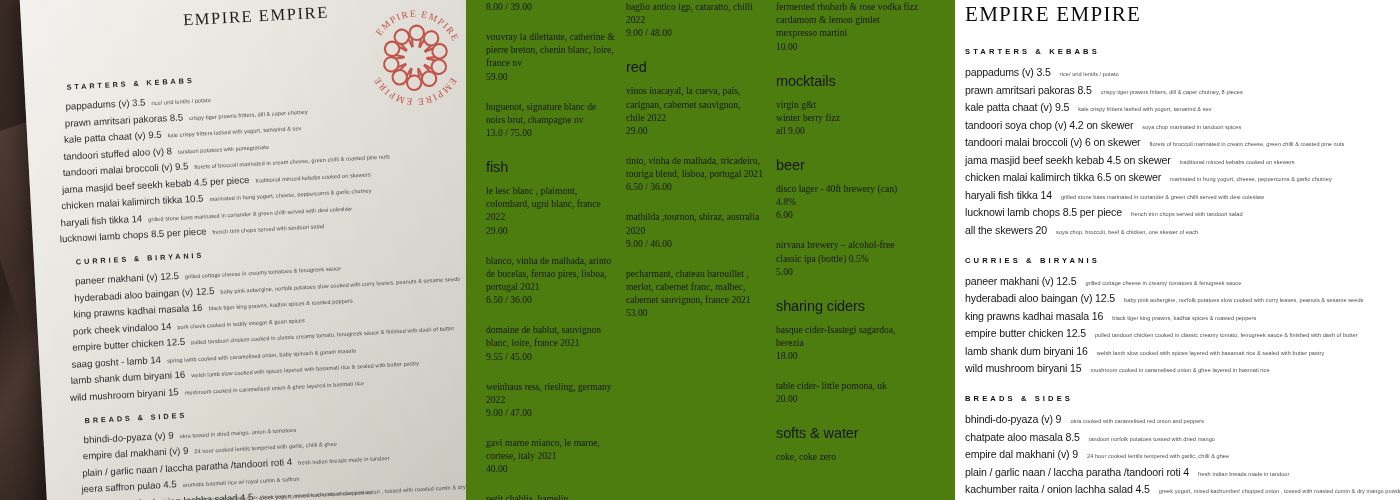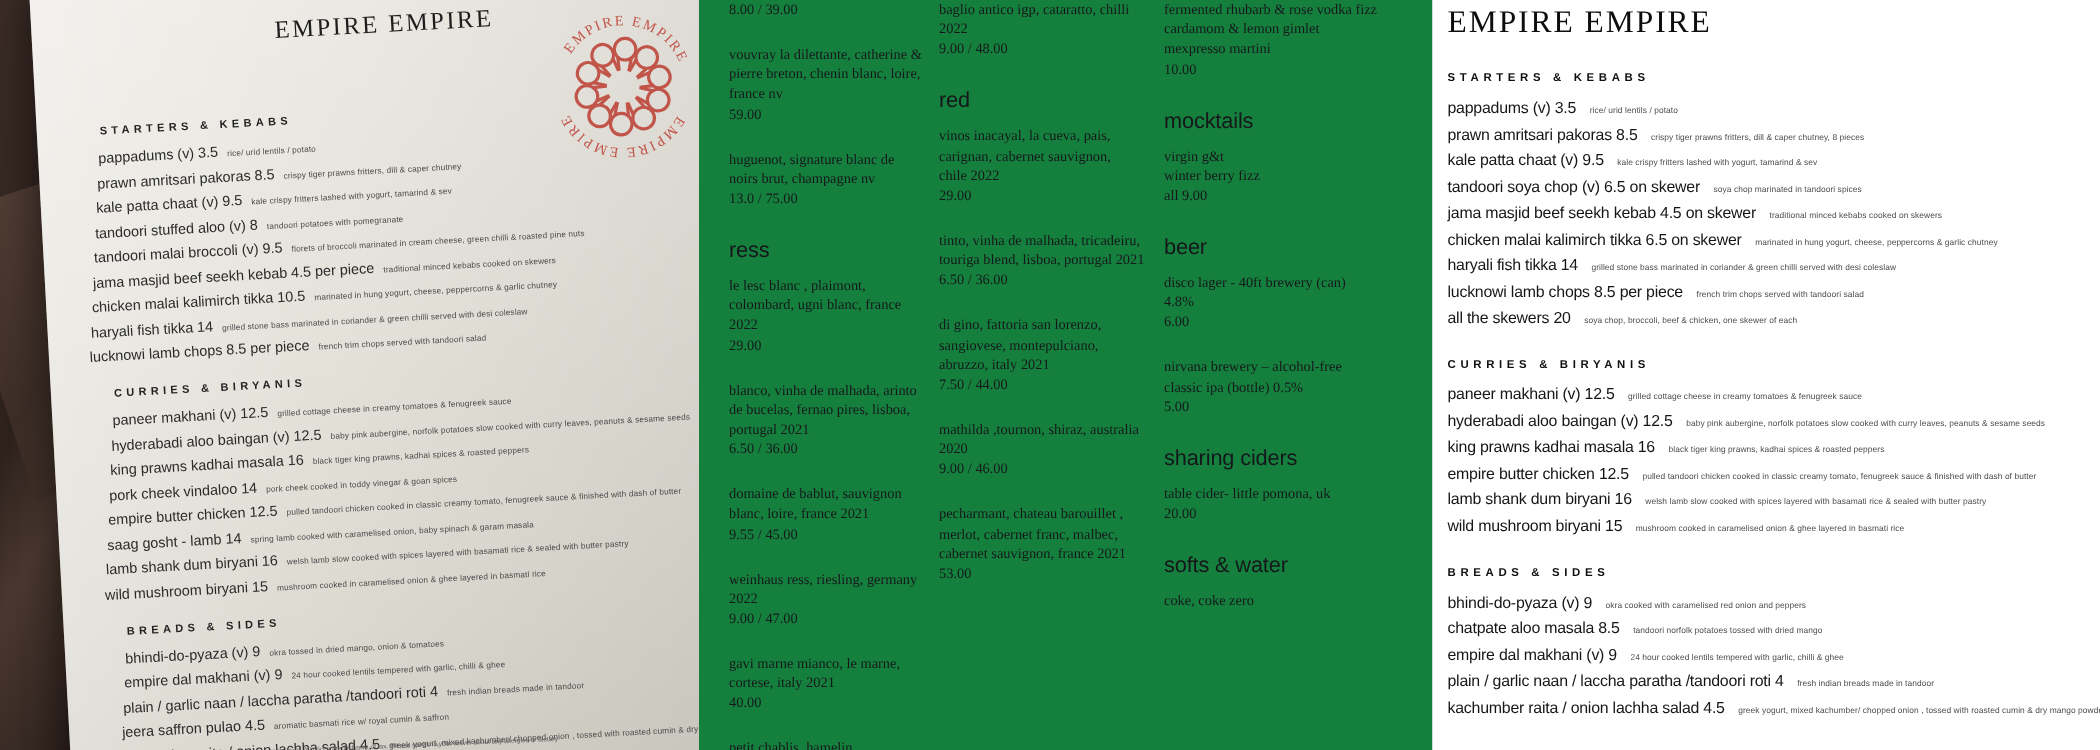--- a/index.html
+++ b/index.html
@@ -63,21 +63,21 @@
   .p-desc{font-size:5.5px;color:#4a4a4a;white-space:nowrap;letter-spacing:.1px;}
   .p-foot{
     position:absolute;left:96px;bottom:22px;width:250px;
     font-size:4.4px;line-height:1.55;color:#5a5a5a;
     transform:rotate(.6deg);
   }
 
   
   .drinks-panel{
     position:absolute;left:466px;top:0;width:489px;height:500px;
-    background:#15803d;overflow:hidden;
+    background:#4d7c0f;overflow:hidden;
   }
   .dcol{
     position:absolute;top:0;width:140px;height:500px;
     font-family:"Liberation Serif",serif;
     color:#16181c;
   }
   .dcol.c1{left:20px;}
   .dcol.c2{left:160px;width:150px;}
   .dcol.c3{left:310px;width:160px;}
   .dhead{
@@ -289,21 +289,21 @@
           <div class="dname">vouvray la dilettante, catherine &amp;</div>
           <div class="dname">pierre breton, chenin blanc, loire,</div>
           <div class="dname">france nv</div>
           <div class="dprice">59.00</div>
         </div>
         <div class="ditem">
           <div class="dname">huguenot, signature blanc de</div>
           <div class="dname">noirs brut, champagne nv</div>
           <div class="dprice">13.0 / 75.00</div>
         </div>
-        <div class="dhead">ress</div>
+        <div class="dhead">fish</div>
         <div class="ditem">
           <div class="dname">le lesc blanc , plaimont,</div>
           <div class="dname">colombard, ugni blanc, france</div>
           <div class="dname">2022</div>
           <div class="dprice">29.00</div>
         </div>
         <div class="ditem">
           <div class="dname">blanco, vinha de malhada, arinto</div>
           <div class="dname">de bucelas, fernao pires, lisboa,</div>
           <div class="dname">portugal 2021</div>
@@ -340,26 +340,20 @@
           <div class="dname">carignan, cabernet sauvignon,</div>
           <div class="dname">chile 2022</div>
           <div class="dprice">29.00</div>
         </div>
         <div class="ditem">
           <div class="dname">tinto, vinha de malhada, tricadeiru,</div>
           <div class="dname">touriga blend, lisboa, portugal 2021</div>
           <div class="dprice">6.50 / 36.00</div>
         </div>
         <div class="ditem">
-          <div class="dname">di gino, fattoria san lorenzo,</div>
-          <div class="dname">sangiovese, montepulciano,</div>
-          <div class="dname">abruzzo, italy 2021</div>
-          <div class="dprice">7.50 / 44.00</div>
-        </div>
-        <div class="ditem">
           <div class="dname">mathilda ,tournon, shiraz, australia</div>
           <div class="dname">2020</div>
           <div class="dprice">9.00 / 46.00</div>
         </div>
         <div class="ditem">
           <div class="dname">pecharmant, chateau barouillet ,</div>
           <div class="dname">merlot, cabernet franc, malbec,</div>
           <div class="dname">cabernet sauvignon, france 2021</div>
           <div class="dprice">53.00</div>
         </div>
@@ -383,20 +377,25 @@
           <div class="dname">4.8%</div>
           <div class="dprice">6.00</div>
         </div>
         <div class="ditem">
           <div class="dname">nirvana brewery – alcohol-free</div>
           <div class="dname">classic ipa (bottle) 0.5%</div>
           <div class="dprice">5.00</div>
         </div>
         <div class="dhead">sharing ciders</div>
         <div class="ditem">
+          <div class="dname">basque cider-Isastegi sagardoa,</div>
+          <div class="dname">berezia</div>
+          <div class="dprice">18.00</div>
+        </div>
+        <div class="ditem">
           <div class="dname">table cider- little pomona, uk</div>
           <div class="dprice">20.00</div>
         </div>
         <div class="dhead">softs &amp; water</div>
         <div class="ditem">
           <div class="dname">coke, coke zero</div>
         </div>
       </div>
   </div>
 
@@ -410,22 +409,26 @@
         </div>
         <div class="d-row">
           <span class="d-name">prawn amritsari pakoras 8.5</span>
           <span class="d-desc">crispy tiger prawns fritters, dill &amp; caper chutney, 8 pieces</span>
         </div>
         <div class="d-row">
           <span class="d-name">kale patta chaat (v) 9.5</span>
           <span class="d-desc">kale crispy fritters lashed with yogurt, tamarind &amp; sev</span>
         </div>
         <div class="d-row">
-          <span class="d-name">tandoori soya chop (v) 6.5 on skewer</span>
+          <span class="d-name">tandoori soya chop (v) 4.2 on skewer</span>
           <span class="d-desc">soya chop marinated in tandoori spices</span>
+        </div>
+        <div class="d-row">
+          <span class="d-name">tandoori malai broccoli (v) 6 on skewer</span>
+          <span class="d-desc">florets of broccoli marinated in cream cheese, green chilli &amp; roasted pine nuts</span>
         </div>
         <div class="d-row">
           <span class="d-name">jama masjid beef seekh kebab 4.5 on skewer</span>
           <span class="d-desc">traditional minced kebabs cooked on skewers</span>
         </div>
         <div class="d-row">
           <span class="d-name">chicken malai kalimirch tikka 6.5 on skewer</span>
           <span class="d-desc">marinated in hung yogurt, cheese, peppercorns &amp; garlic chutney</span>
         </div>
         <div class="d-row">

